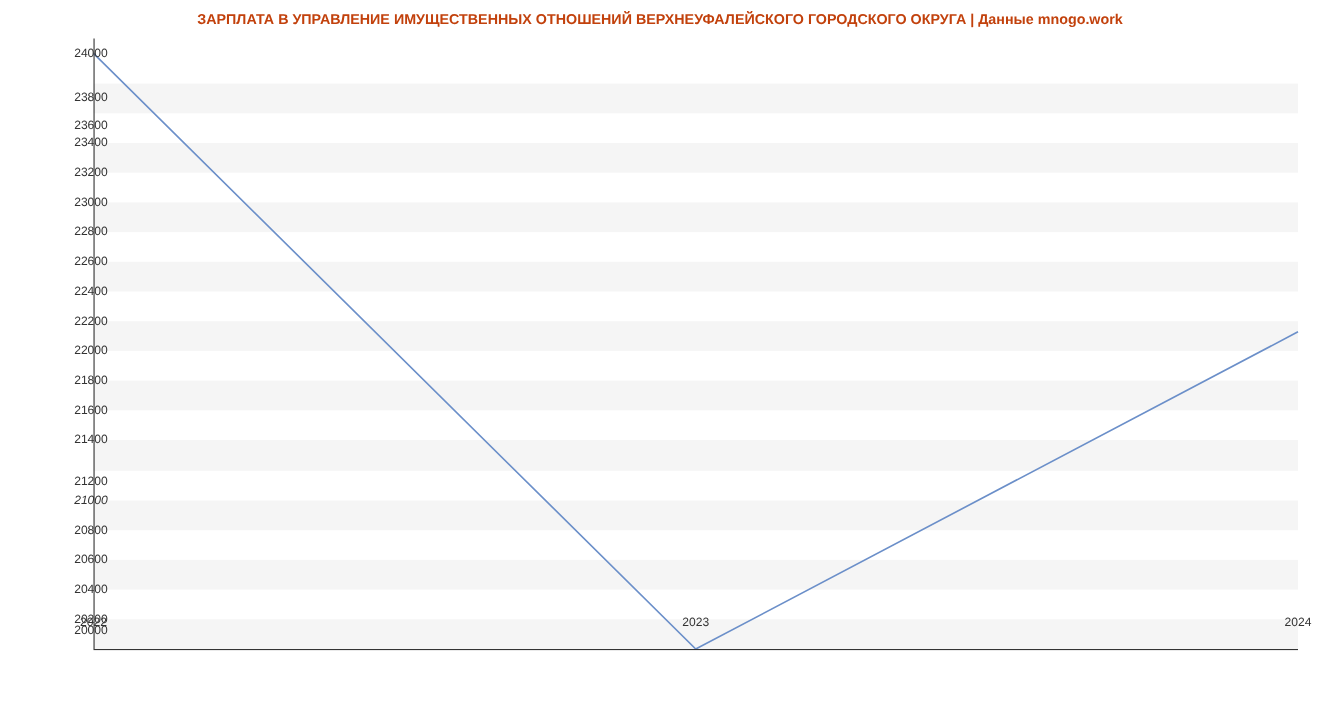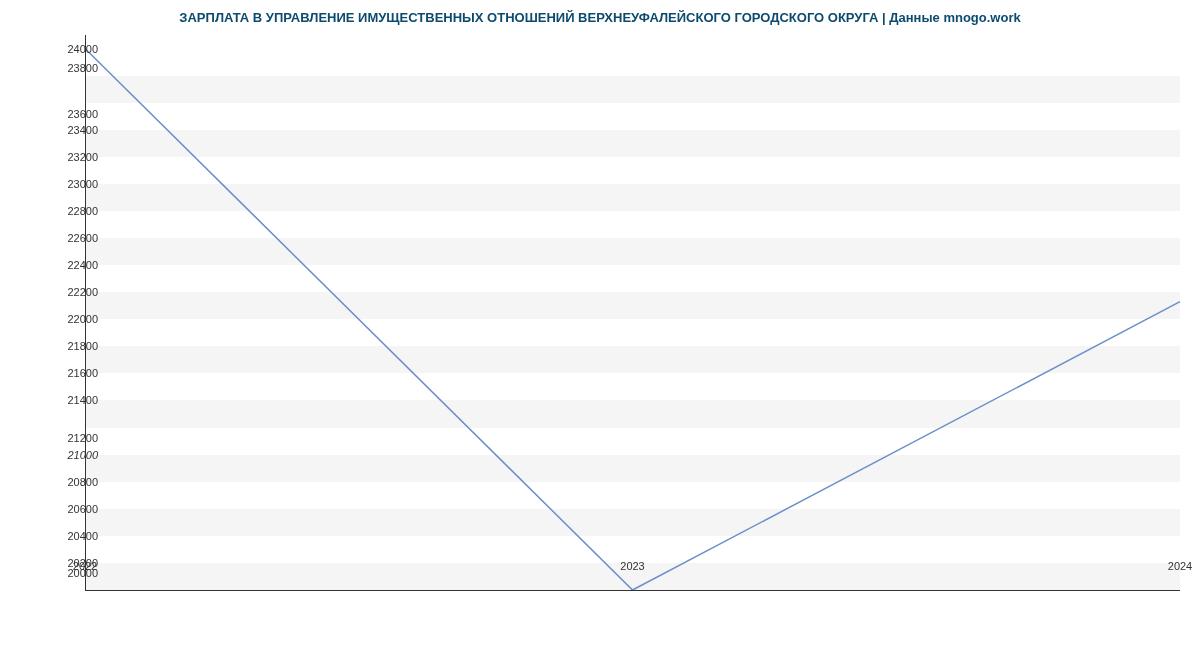--- a/index.html
+++ b/index.html
@@ -7,21 +7,21 @@
       width: 1200px;
       height: 650px;
       font-family: Arial, sans-serif;
       background: #fff;
       position: relative;
     }
     .chart-title {
       text-align: center;
       font-size: 13px;
       font-weight: bold;
-      color: #0c4a6e;
+      color: #c2410c;
       padding-top: 10px;
       padding-bottom: 5px;
     }
     .chart-container {
       position: absolute;
       top: 35px;
       left: 85px;
       width: 1095px;
       height: 555px;
     }
@@ -112,20 +112,20 @@
     <div class="y-tick-label" style="top: 346.341px;">21800</div>
     <div class="y-tick-label" style="top: 319.268px;">22000</div>
     <div class="y-tick-label" style="top: 292.195px;">22200</div>
     <div class="y-tick-label" style="top: 265.122px;">22400</div>
     <div class="y-tick-label" style="top: 238.049px;">22600</div>
     <div class="y-tick-label" style="top: 210.976px;">22800</div>
     <div class="y-tick-label" style="top: 183.902px;">23000</div>
     <div class="y-tick-label" style="top: 156.829px;">23200</div>
     <div class="y-tick-label" style="top: 129.756px;">23400</div>
     <div class="y-tick-label" style="top: 114px;">23600</div>
-    <div class="y-tick-label" style="top: 68px;">23800</div>
+    <div class="y-tick-label" style="top: 89px;">23800</div>
     <div class="y-tick-label" style="top: 48.5366px;">24000</div>
   </div>
 <div id="x-labels">
     <div class="x-tick-label" style="left: 85px;">2022</div>
     <div class="x-tick-label" style="left: 632.5px;">2023</div>
     <div class="x-tick-label" style="left: 1180px;">2024</div>
   </div>
 
 </body></html>

